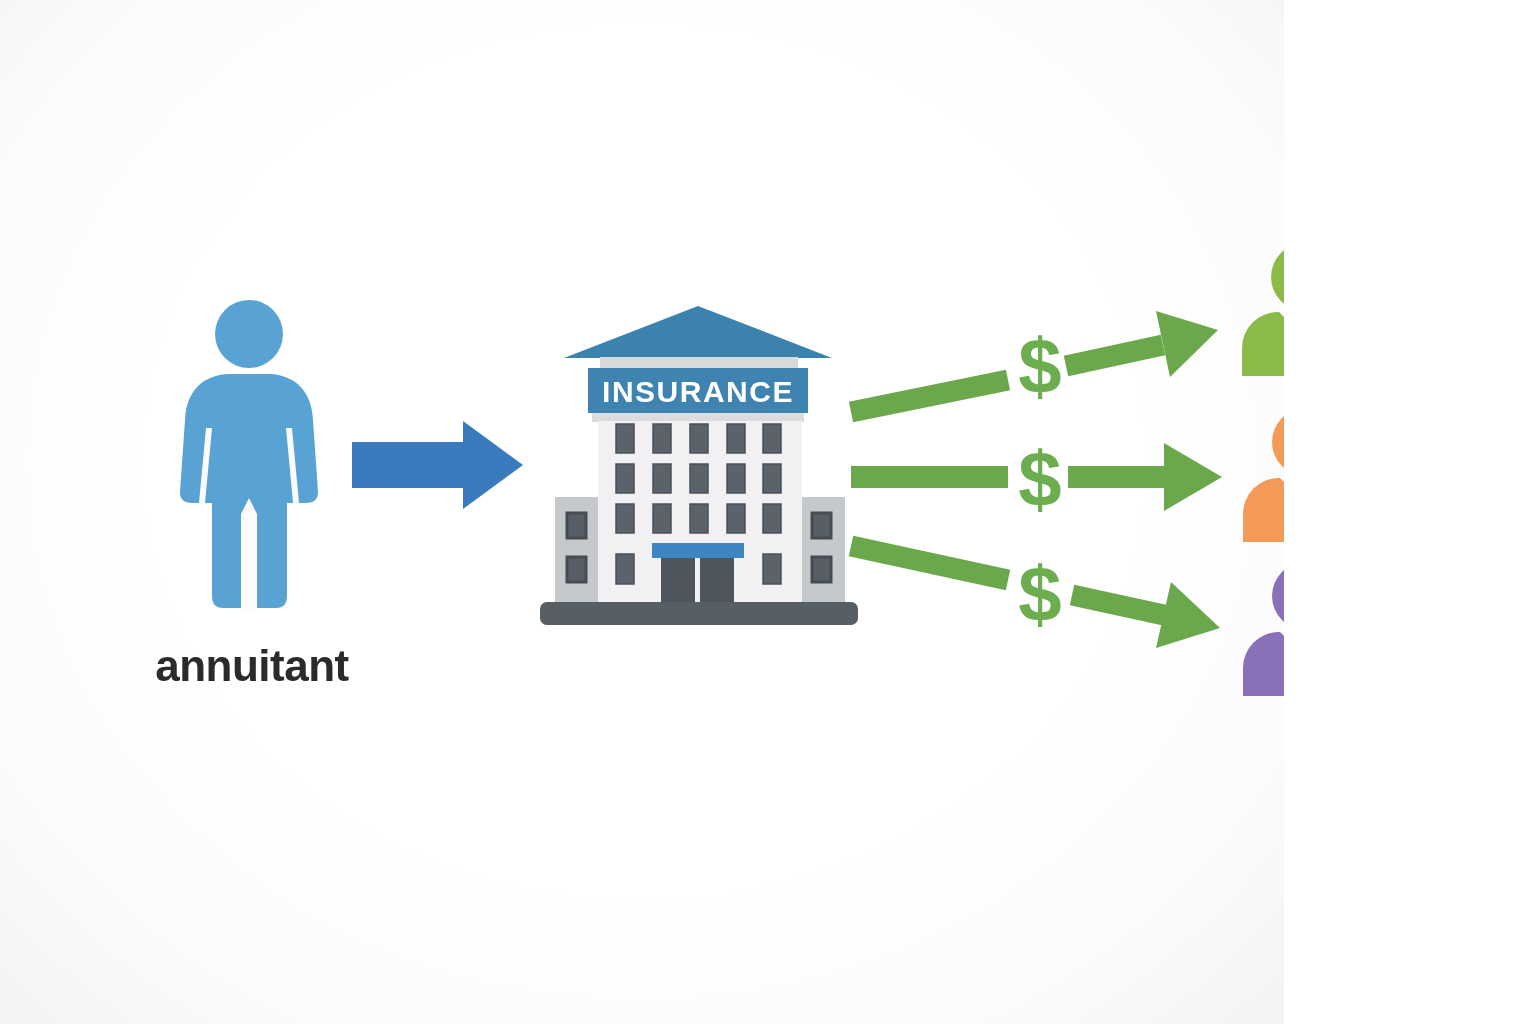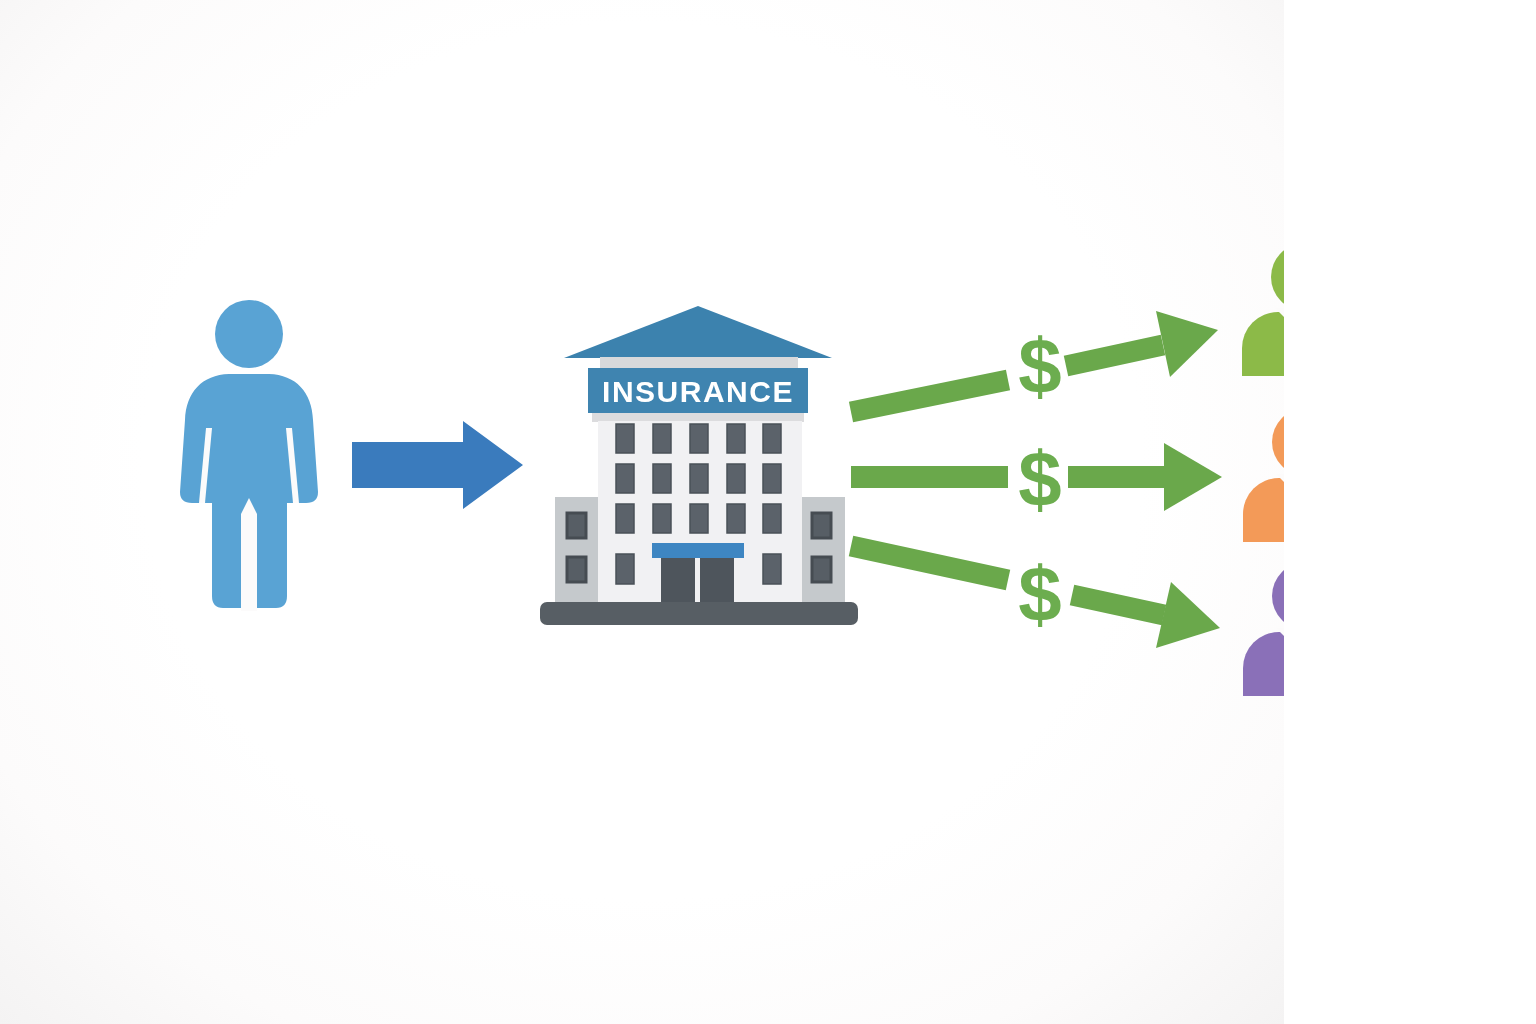--- a/index.html
+++ b/index.html
@@ -137,13 +137,14 @@
       <circle cx="1306" cy="442" r="34" fill="var(--payee-orange)"></circle>
     </g>
 
     <g>
       <path fill="var(--payee-purple)" d="M 1243 696 V 668 A 36 36 0 0 1 1279 632 H 1333 A 36 36 0 0 1 1369 668 V 696 Z"></path>
       <polygon class="bg-cut" points="1276,628 1336,628 1306,658"></polygon>
       <circle cx="1306" cy="596" r="34" fill="var(--payee-purple)"></circle>
     </g>
   </svg>
 
+  <div class="annuitant-label">annuitant</div>
 </div>
 
 </body></html>

